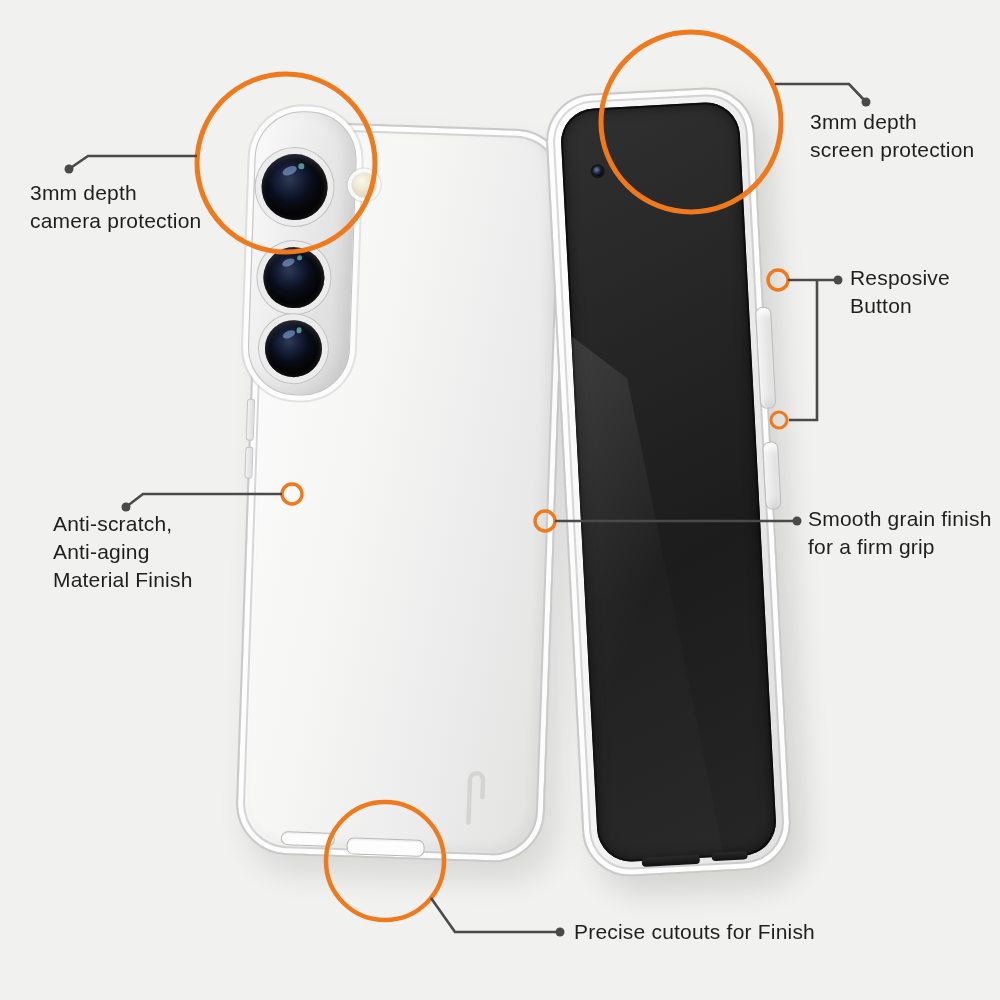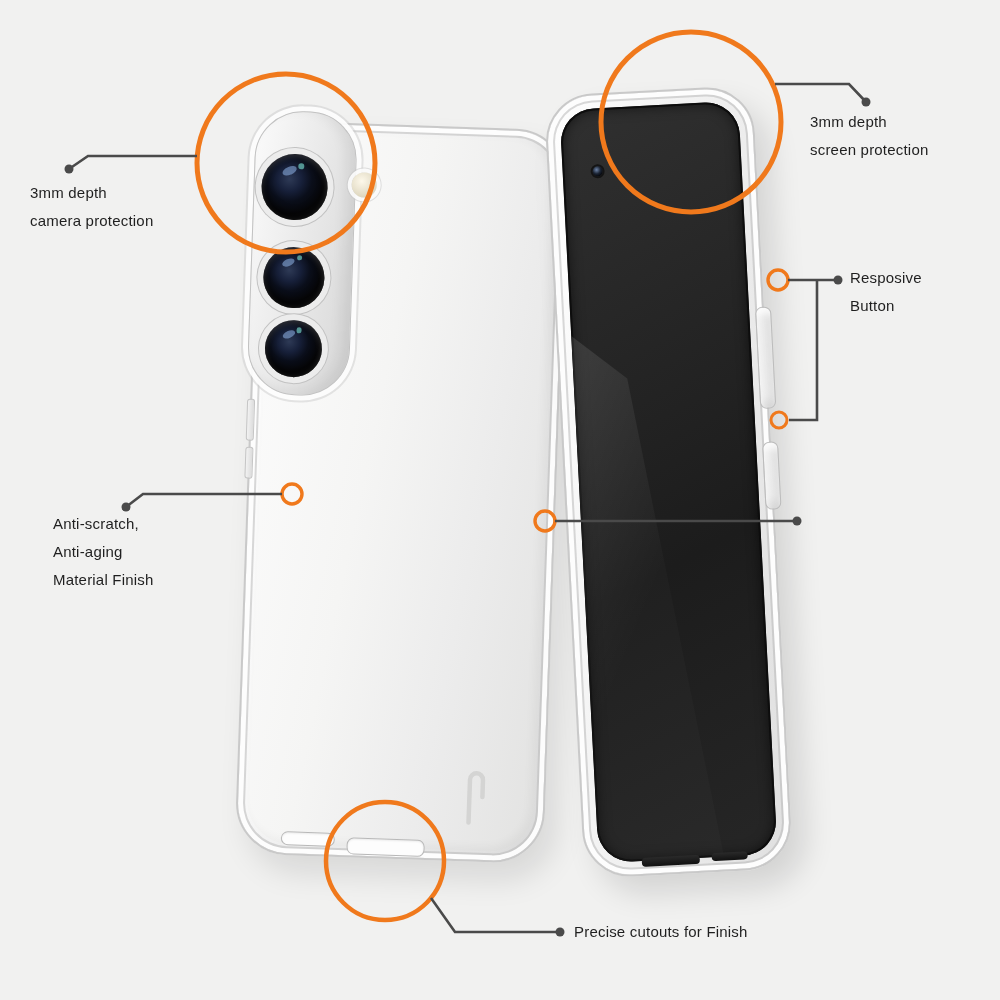--- a/index.html
+++ b/index.html
@@ -120,21 +120,21 @@
   .hl  { fill:none; stroke: var(--accent, #f0791c); }
   .hl-big   { stroke-width:5; }
   .hl-mid   { stroke-width:4.5; }
   .hl-small { stroke-width:3.4; }
   .hl-small2{ stroke-width:3; }
   .ld  { fill:none; stroke: var(--leader-line, #4a4a4a); stroke-width:2.6; }
   .dot { fill: var(--leader-line, #4a4a4a); }
 
   .callout {
     position:absolute; color: var(--text, #1f1f1f);
-    font-size:15px; line-height:28px; white-space:pre-line; letter-spacing:.2px;
+    font-size:21px; line-height:28px; white-space:pre-line; letter-spacing:.2px;
   }
   .co-camera   { left:30px;  top:179px; }
   .co-screen   { left:810px; top:108px; }
   .co-button   { left:850px; top:264px; }
   .co-material { left:53px;  top:510px; }
   .co-grip     { left:808px; top:505px; }
   .co-ports    { left:574px; top:918px; }
 </style>
 </head>
 <body>
@@ -194,15 +194,17 @@
 
   <div class="callout co-camera">3mm depth
 camera protection</div>
   <div class="callout co-screen">3mm depth
 screen protection</div>
   <div class="callout co-button">Resposive
 Button</div>
   <div class="callout co-material">Anti-scratch,
 Anti-aging
 Material Finish</div>
+  <div class="callout co-grip">Smooth grain finish
+for a firm grip</div>
   <div class="callout co-ports">Precise cutouts for Finish</div>
 
 </div>
 
 </body></html>

